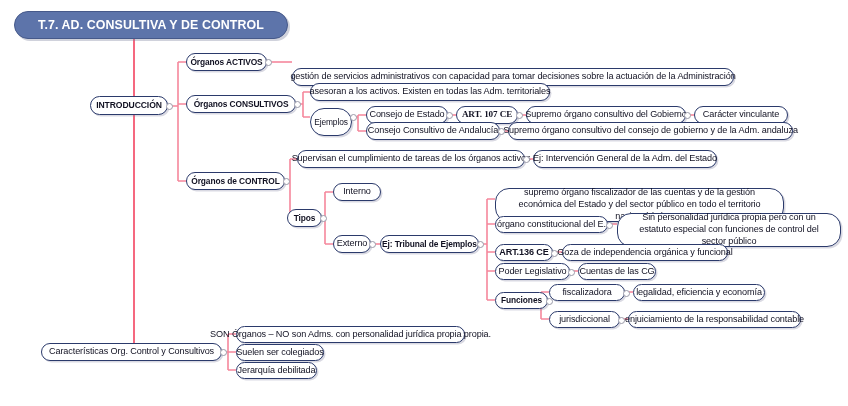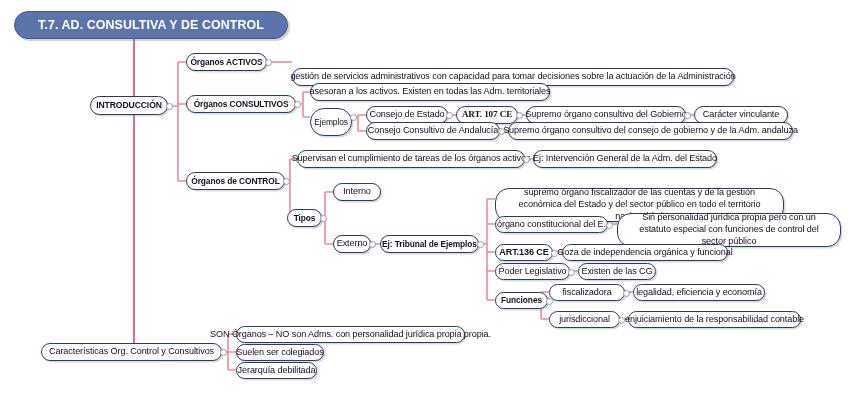--- a/index.html
+++ b/index.html
@@ -164,21 +164,21 @@
   <div class="node two" style="left:617px;top:213px;width:224px;height:24px;">Sin personalidad jurídica propia pero con un estatuto especial con funciones de control del sector público</div>
 
   <div class="node" style="left:495px;top:244px;width:58px;height:17px;font-weight:bold;">ART.136 CE</div>
   <div class="knob" style="left:551px;top:250px;"></div>
 
   <div class="node" style="left:562px;top:244px;width:166px;height:17px;">Goza de independencia orgánica y funcional</div>
 
   <div class="node" style="left:495px;top:263px;width:75px;height:17px;">Poder Legislativo</div>
   <div class="knob" style="left:568px;top:269px;"></div>
 
-  <div class="node" style="left:578px;top:263px;width:78px;height:17px;">Existen de las CG</div>
+  <div class="node" style="left:578px;top:263px;width:78px;height:17px;">Cuentas de las CG</div>
 
   <div class="node" style="left:495px;top:292px;width:53px;height:17px;font-weight:bold;font-size:8.4px;">Funciones</div>
   <div class="knob" style="left:546px;top:298px;"></div>
 
   <div class="node" style="left:549px;top:284px;width:76px;height:17px;">fiscalizadora</div>
   <div class="knob" style="left:623px;top:290px;"></div>
 
   <div class="node" style="left:633px;top:284px;width:132px;height:17px;">legalidad, eficiencia y economía</div>
 
   <div class="node" style="left:549px;top:311px;width:71px;height:17px;">jurisdiccional</div>

